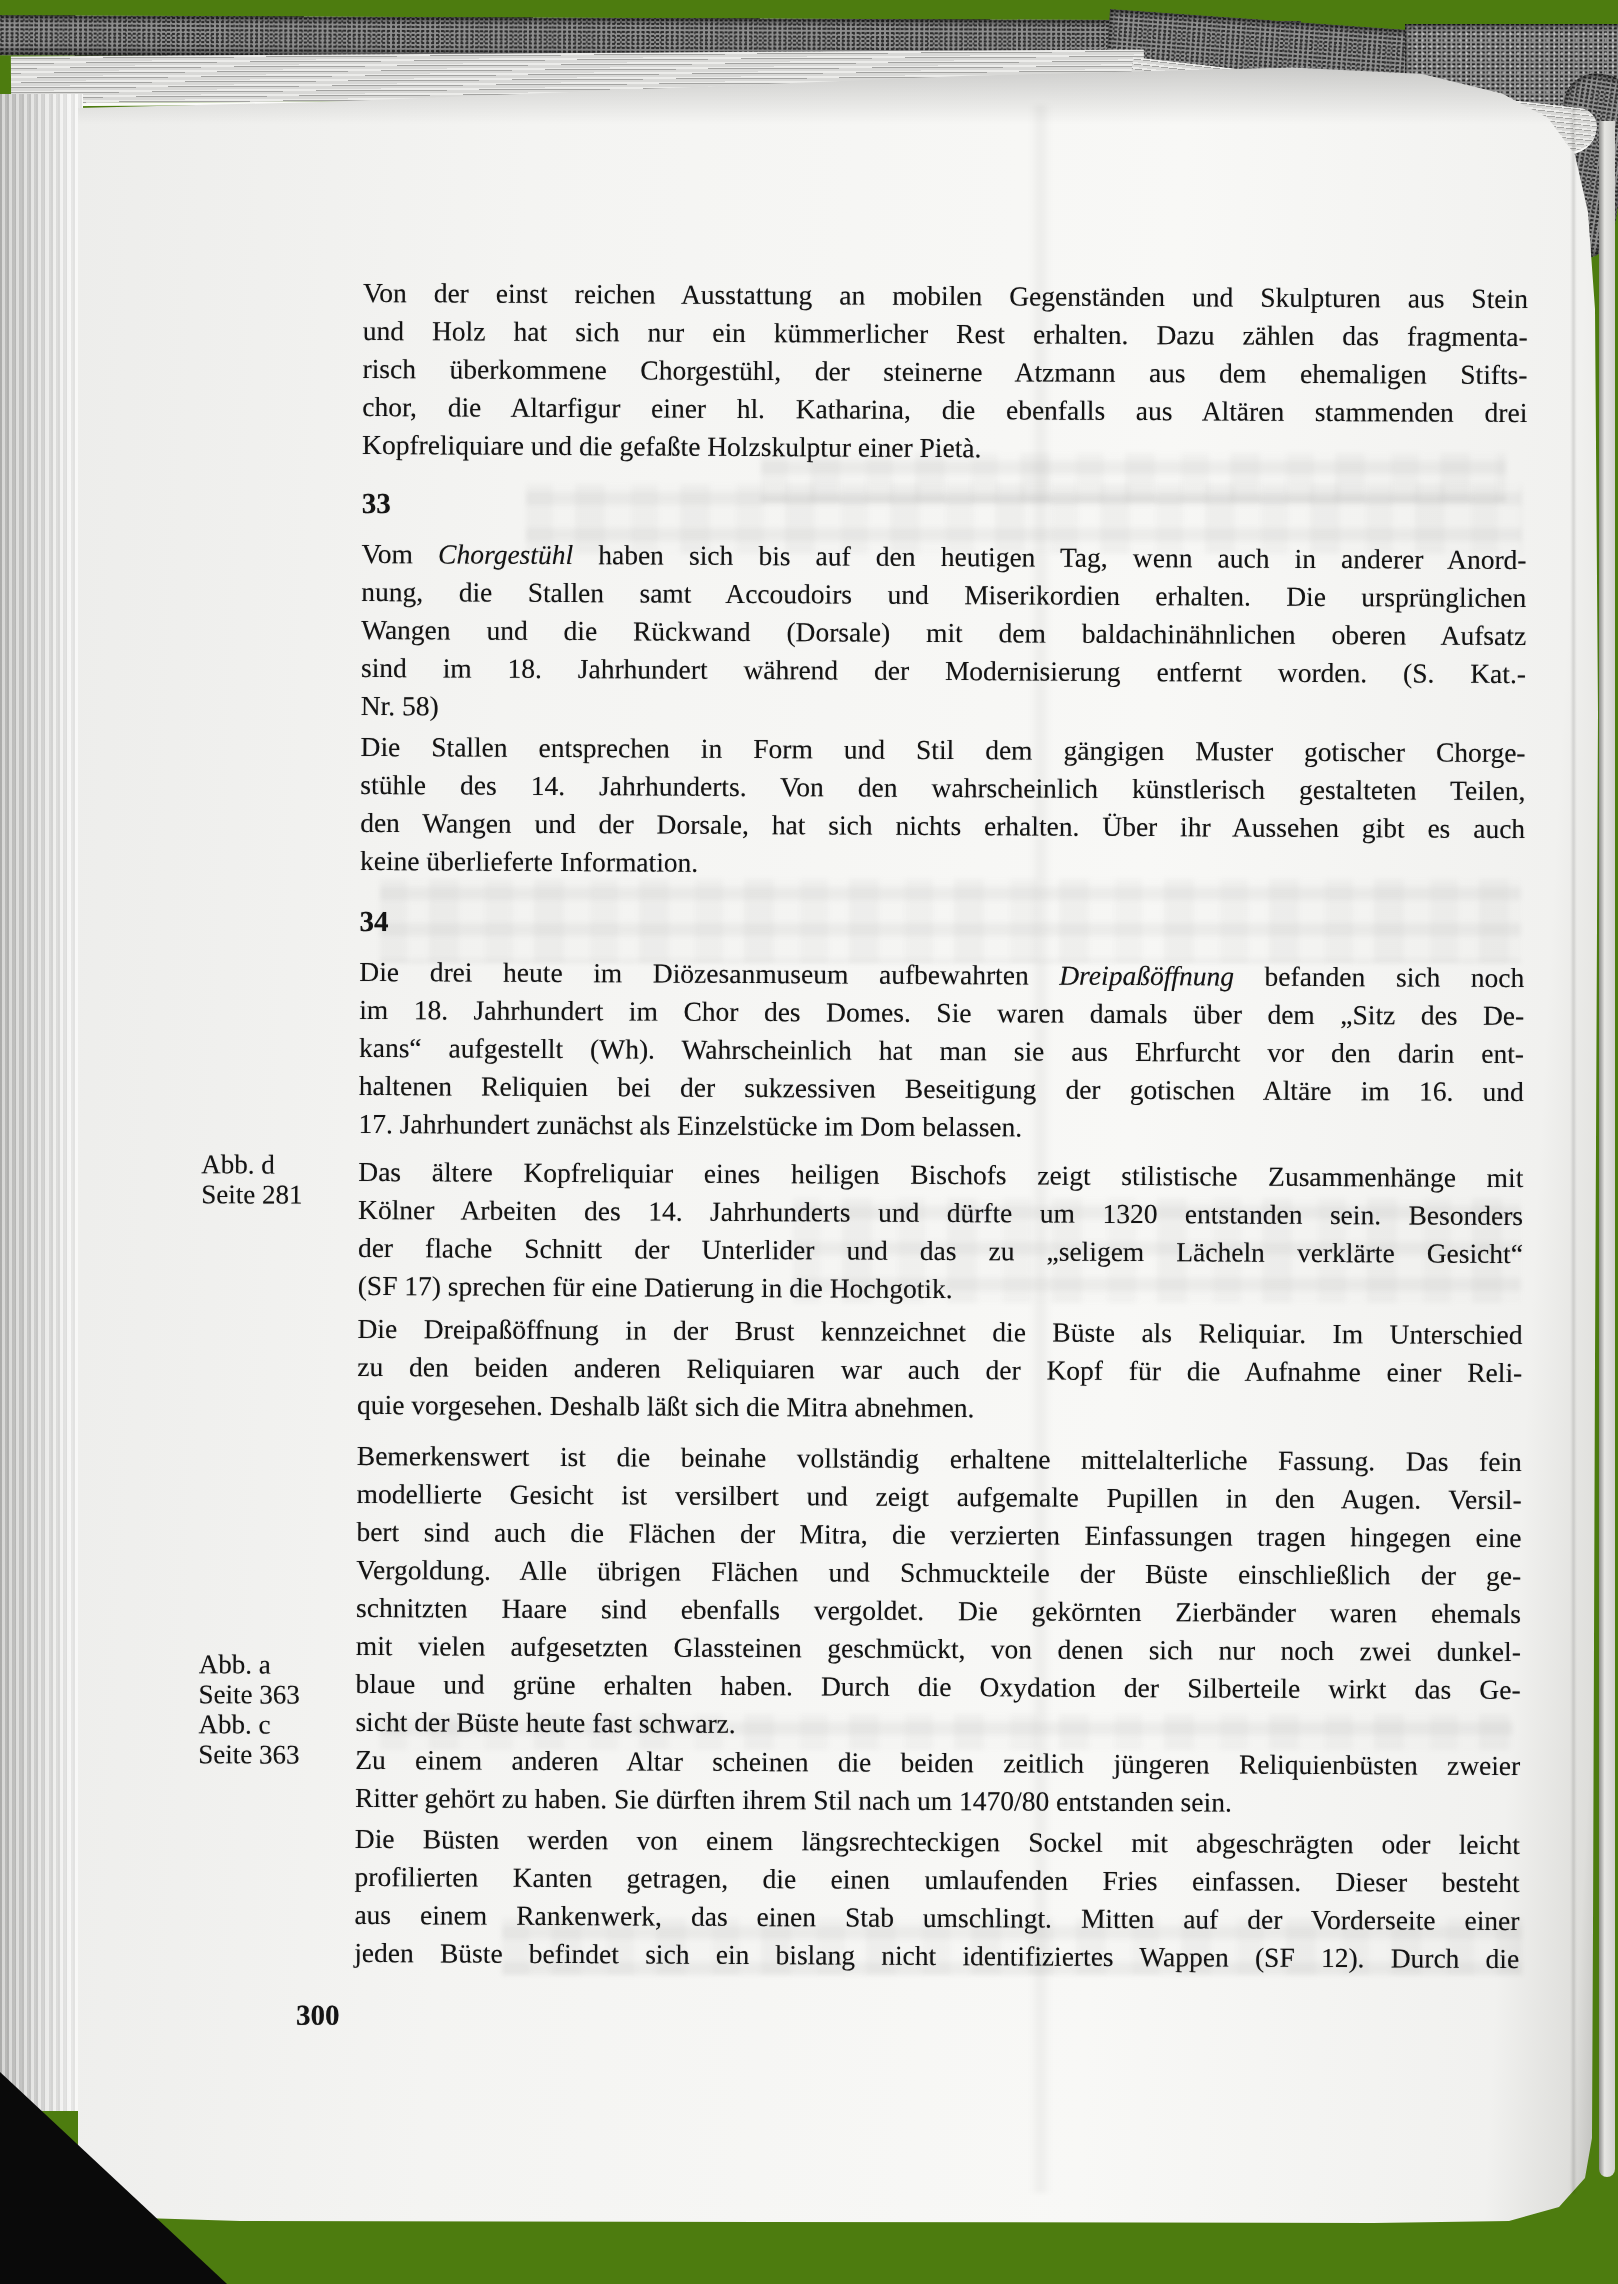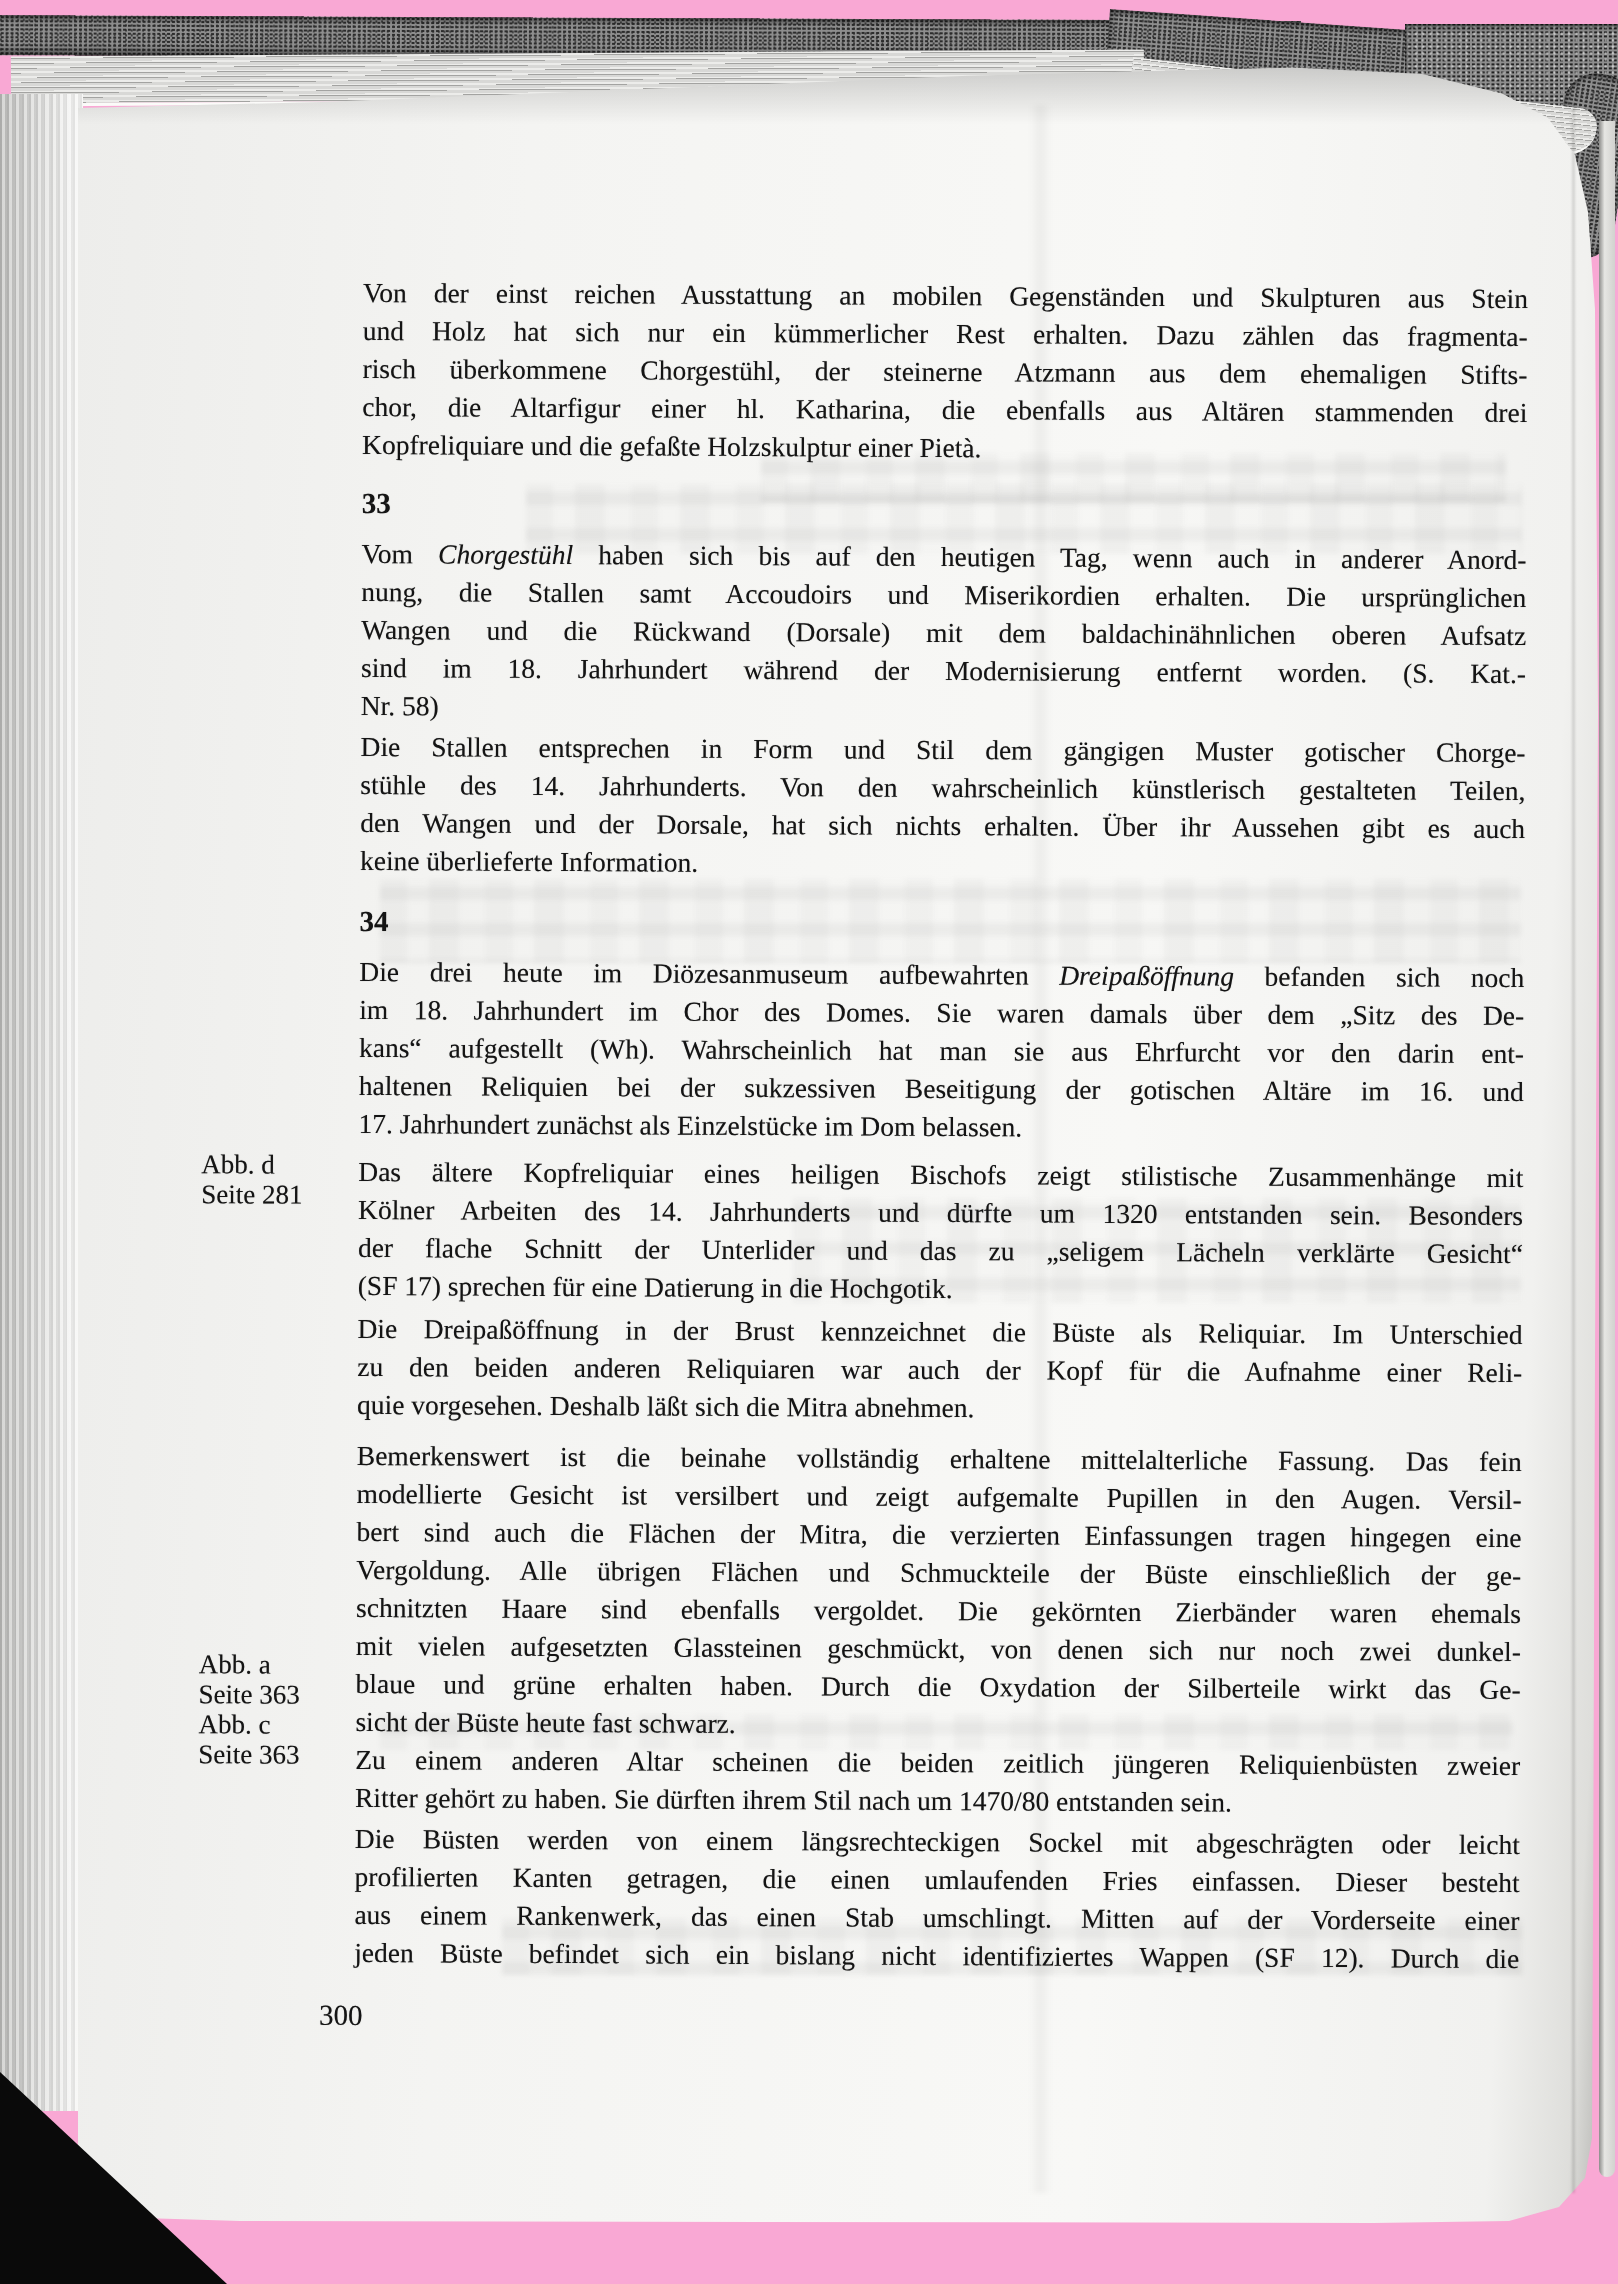--- a/index.html
+++ b/index.html
@@ -1,16 +1,16 @@
 <!DOCTYPE html>
 <html style="font-size:13px"><head>
 <meta charset="utf-8">
 <style>
   html,body{margin:0;padding:0;background:#000;}
-  .scan{position:relative;width:1619px;height:2284px;overflow:hidden;background:#f9a8d4;
+  .scan{position:relative;width:1619px;height:2284px;overflow:hidden;background:#4d7c0f;
         font-family:"Liberation Serif","DejaVu Serif",serif;}
 
   
   .fabric{position:absolute;background-color:#8e8e8e;
     background-image:radial-gradient(circle,#2c2c2c 1.1px,transparent 1.5px),
                      radial-gradient(circle,#3a3a3a 0.9px,transparent 1.4px);
     background-size:4.9px 4px,5.7px 4.9px;background-position:0 0,2.4px 2.4px;
     box-shadow:inset 0 -4.9px 6.5px rgba(0,0,0,.45), inset 0 3.2px 4.9px rgba(0,0,0,.5);}
   .fabric-top{left:-9.7px;top:18px;width:1311px;height:40px;transform:rotate(.25deg);}
   .fabric-fold1{left:1107px;top:21px;width:348px;height:71px;transform:rotate(4deg);
@@ -64,22 +64,22 @@
     color:#141414;}
   .block{position:absolute;left:363px;width:1165px;font-size:27.5px;line-height:38px;
     text-shadow:0 0 0.8px rgba(20,20,20,.45);}
   .block .ln{text-align:justify;text-align-last:justify;}
   .para .ln:last-child{text-align-last:left;}
   .para.cont .ln:last-child{text-align-last:justify;}
   .heading{font-weight:bold;font-size:29px;}
   .mnote{position:absolute;left:206px;width:150px;font-size:27px;line-height:30px;
     text-shadow:0 0 0.8px rgba(20,20,20,.45);}
   .mnote .ln{text-align:center;text-align-last:left;white-space:nowrap;}
-  .pageno{position:absolute;left:328px;top:1996px;font-size:29px;line-height:38px;
-    text-shadow:0 0 0.8px rgba(20,20,20,.45);}
+  .pageno{position:absolute;left:305px;top:1996px;font-size:29px;line-height:38px;
+    text-shadow:0 0 0.8px rgba(20,20,20,.45);font-weight:bold;}
   em{}
 </style>
 </head>
 <body>
 
 <div class="scan">
 
   <div class="fabric fabric-top"></div>
   <div class="fabric fabric-fold1"></div>
   <div class="fabric fabric-fold2"></div>

